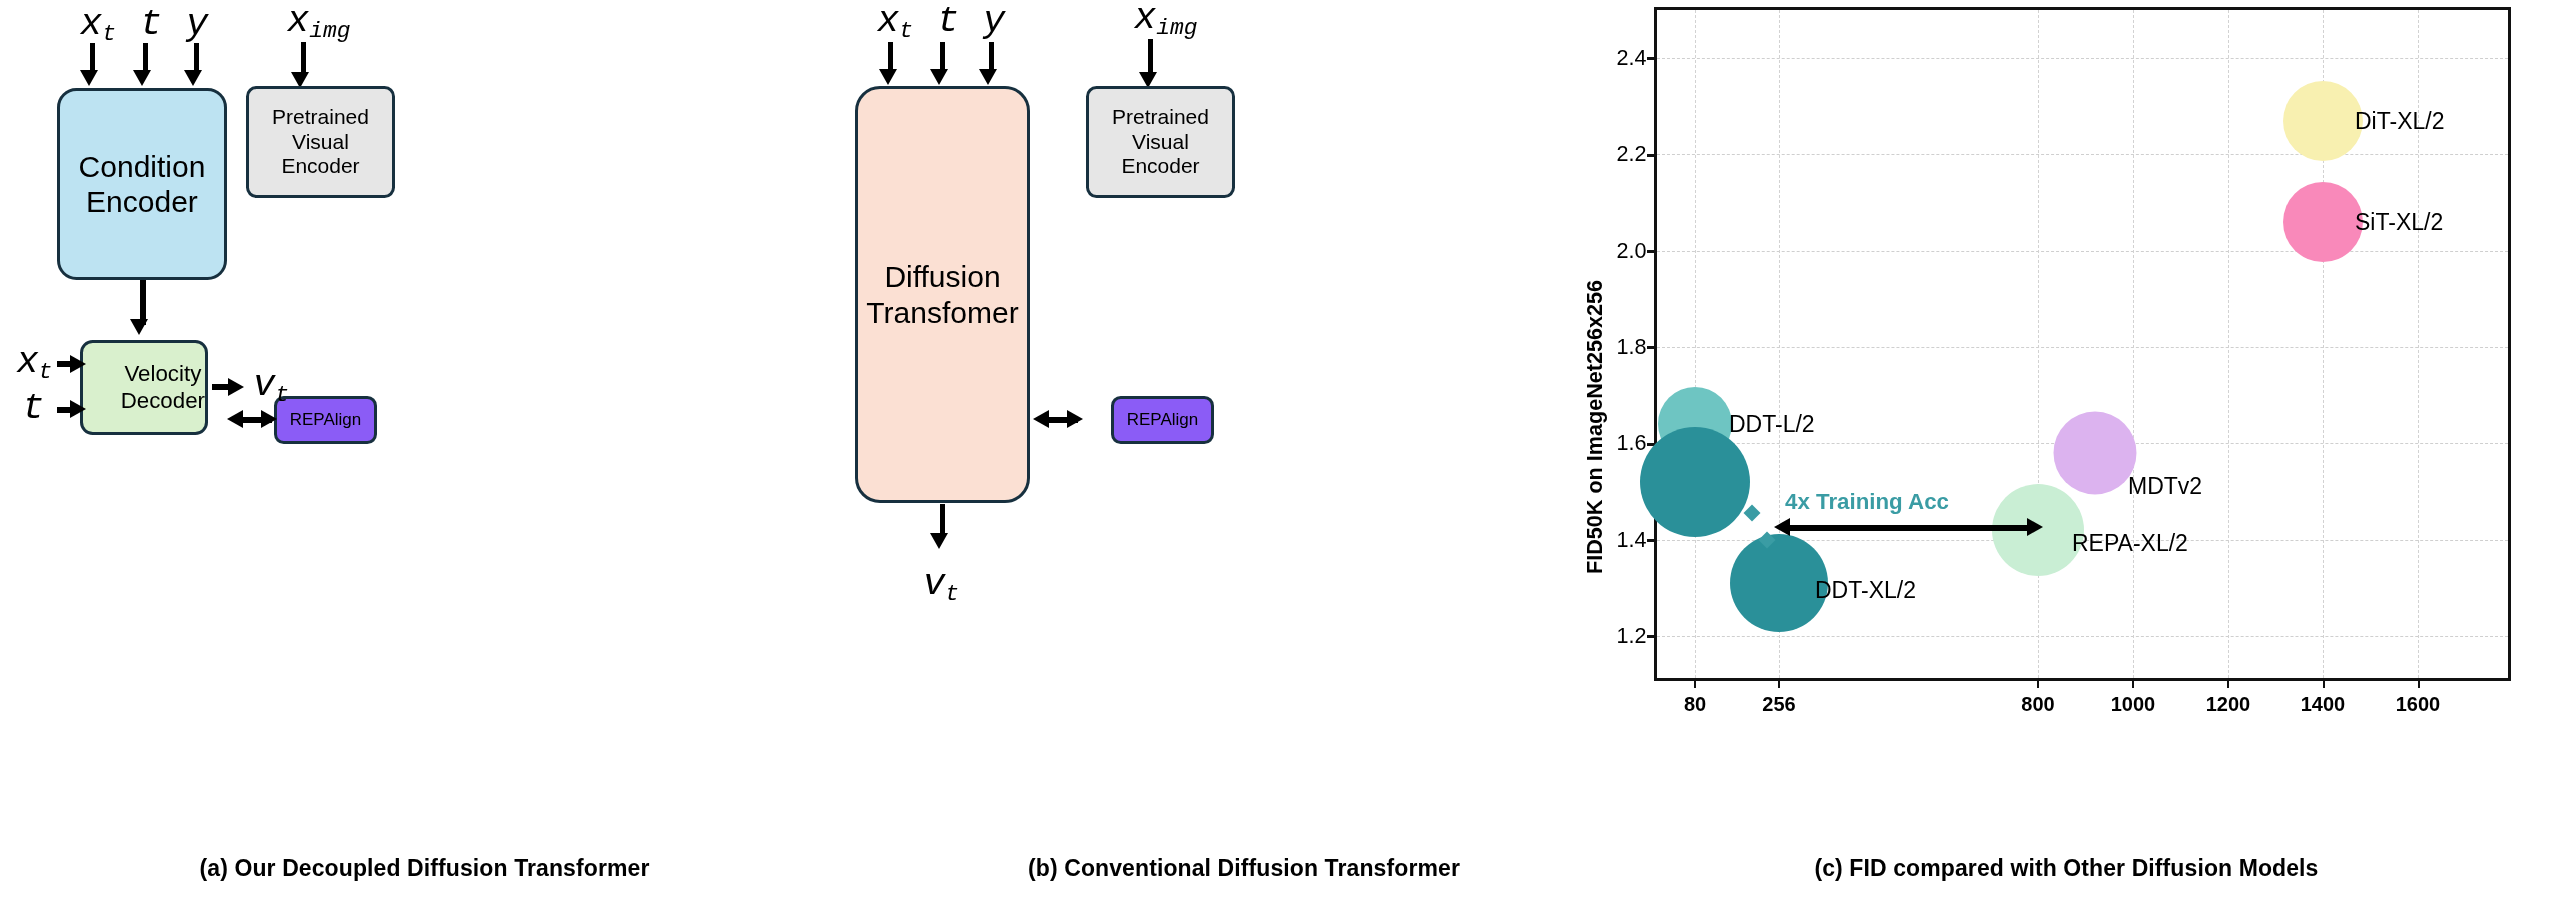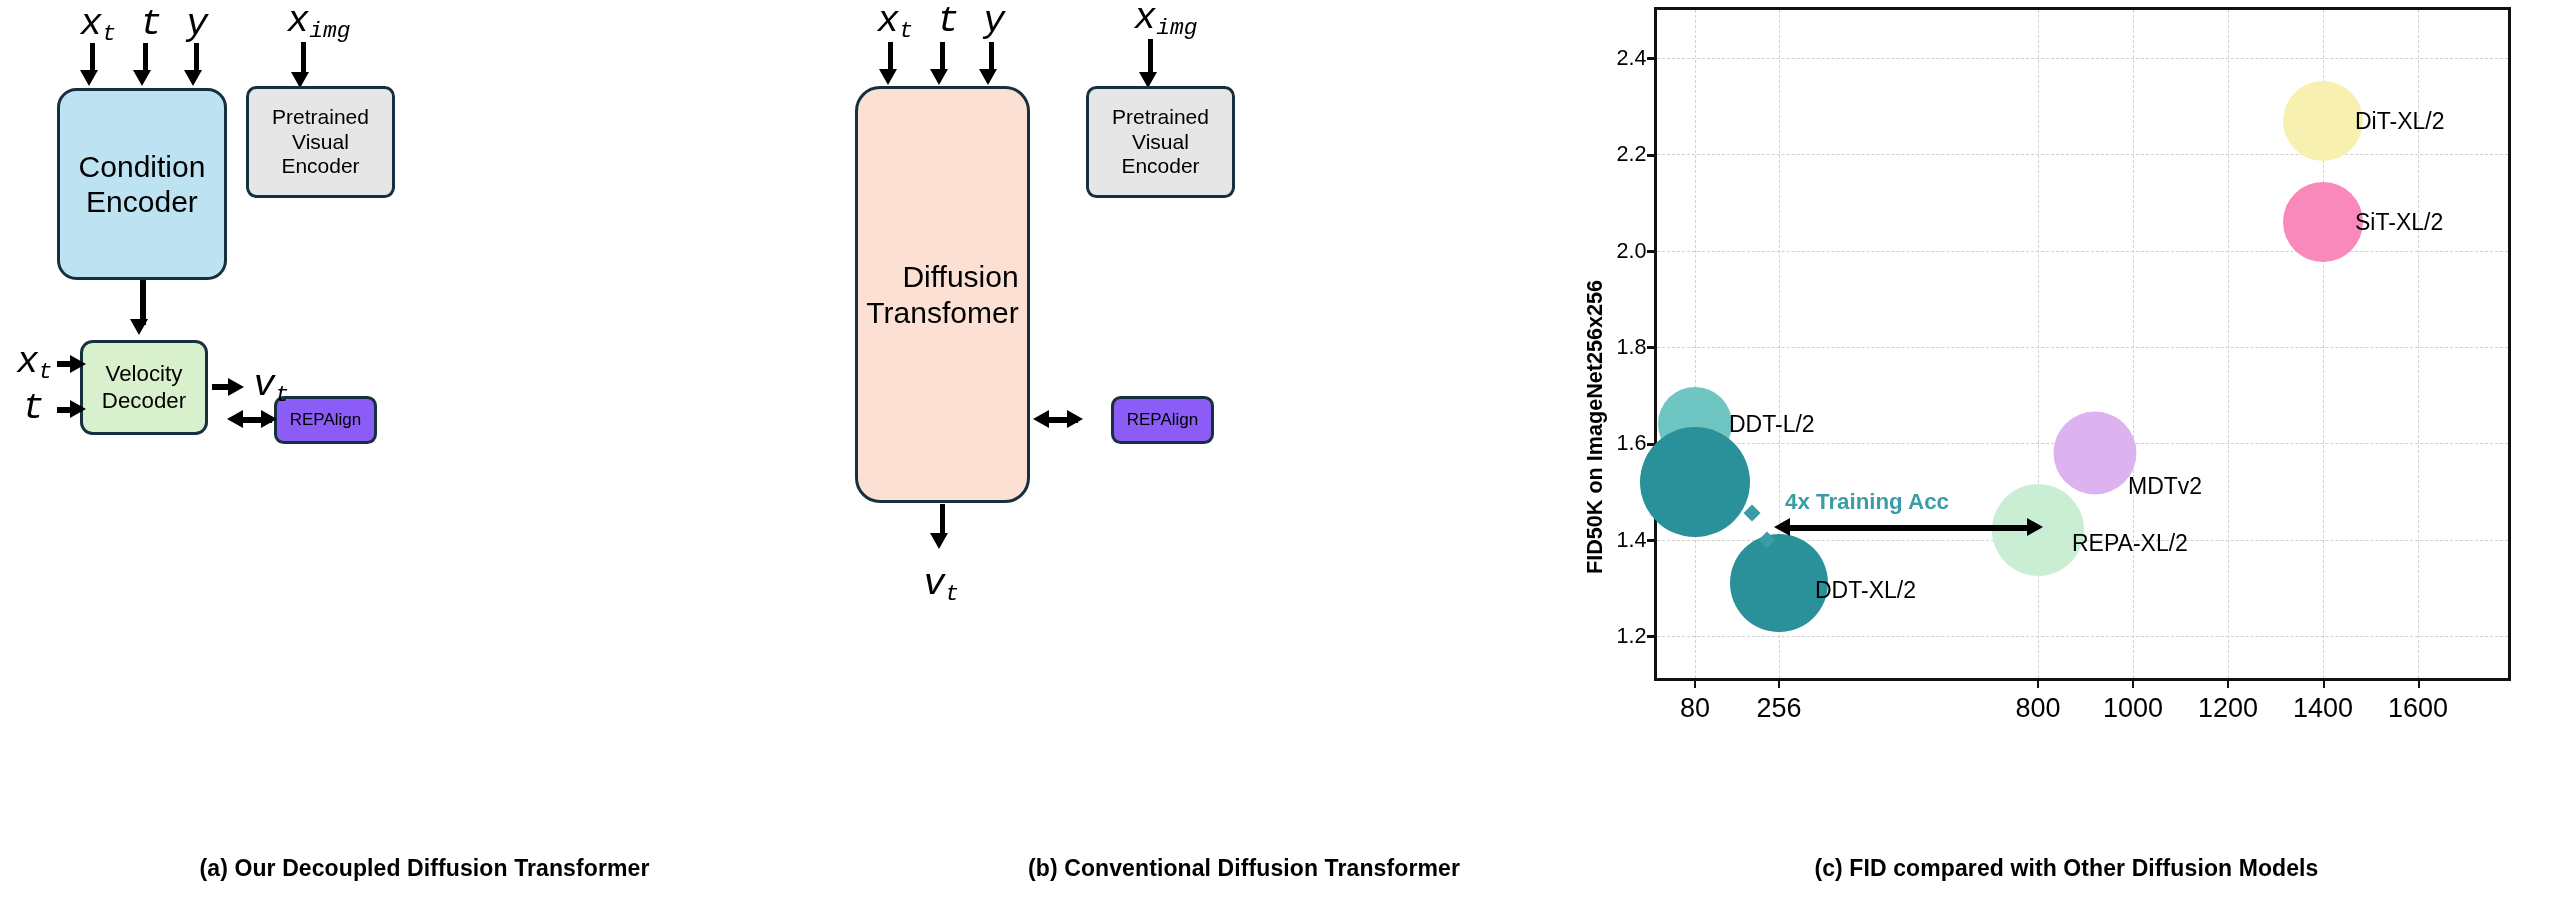--- a/index.html
+++ b/index.html
@@ -16,21 +16,21 @@
            font-family:"Liberation Sans",sans-serif;}
 
   
   .box{position:absolute;box-sizing:border-box;border:3.7px solid #17303f;
        display:flex;align-items:center;justify-content:center;text-align:center;
        line-height:1.18;font-family:"Liberation Sans",sans-serif;}
 
   .box.blue  {background:#bde3f2;}
   .box.grey  {background:#e6e6e6;}
   .box.repa  {background:#8b5cf6;}
-  .box.green {background:#d9f0cd;}
+  .box.green {background:#d9f0cd;justify-content:flex-end;}
   .box.peach {background:#fbe0d3;}
 
   
   .math{position:absolute;font-family:Liberation Mono, monospace;font-style:italic;
         font-size:37px;white-space:nowrap;line-height:1;}
   .math sub{font-size:.62em;font-style:italic;vertical-align:-.28em;}
   .ashaft{position:absolute;background:#000;}
   .ahead-d{position:absolute;width:0;height:0;border-left:9.7px solid transparent;
            border-right:9.7px solid transparent;border-top:16.4px solid #000;}
   .ahead-r{position:absolute;width:0;height:0;border-top:9.7px solid transparent;
@@ -41,21 +41,21 @@
   
   #plot-frame{position:absolute;box-sizing:border-box;border:3px solid #111;
               background:#fff;}
   .gridline{position:absolute;background:transparent;}
   .gl-h{height:0;border-top:1.5px dashed #cfcfcf;width:100%;left:0;}
   .gl-v{width:0;border-left:1.5px dashed #d2d2d2;height:100%;top:0;}
   .tick-y{position:absolute;right:100%;margin-right:10.4px;transform:translateY(-50%);
           font-size:21.6px;white-space:nowrap;font-family:"Liberation Sans",sans-serif;}
   .tickmark-y{position:absolute;right:100%;width:9.7px;height:2.2px;background:#111;}
   .tick-x{position:absolute;top:100%;margin-top:15px;transform:translateX(-50%);
-          font-size:27px;white-space:nowrap;font-family:"Liberation Sans",sans-serif;}
+          font-size:20px;white-space:nowrap;font-family:"Liberation Sans",sans-serif;font-weight:bold;}
   .tickmark-x{position:absolute;top:100%;width:2.2px;height:9.7px;background:#111;}
   .bubble{position:absolute;border-radius:50%;transform:translate(-50%,-50%);}
   .bub-label{position:absolute;font-size:23px;white-space:nowrap;
              transform:translateY(-50%);font-family:"Liberation Sans",sans-serif;}
   #ylabel{position:absolute;transform-origin:0 0;transform:rotate(-90deg);
           font-size:21.6px;font-weight:700;white-space:nowrap;
           font-family:"Liberation Sans",sans-serif;}
   #xlabel{position:absolute;font-size:21.6px;font-weight:700;white-space:nowrap;
           text-align:center;font-family:"Liberation Sans",sans-serif;}
   #annot-text{position:absolute;font-size:22.3px;font-weight:700;white-space:nowrap;
@@ -164,21 +164,21 @@
   </div>
   <div>
     <div class="ashaft" style="left:140px;top:42px;width:5.2px;height:31px;"></div>
     <div class="ahead-d" style="left:130px;top:69px;"></div>
   </div>
   <div>
     <div class="ashaft" style="left:299px;top:39px;width:5.2px;height:36px;"></div>
     <div class="ahead-d" style="left:290px;top:72px;"></div>
   </div>
 
-  <div class="box peach" style="left:6px;top:86px;width:175px;height:417px;border-radius:25px;font-size:30px;text-align:right;">
+  <div class="box peach" style="left:6px;top:86px;width:175px;height:417px;border-radius:25px;font-size:30px;">
     <div>
       <span>Diffusion</span><br>
       <span>Transfomer</span>
     </div>
   </div>
 
   <div class="box grey" style="left:237px;top:86px;width:149px;height:112px;border-radius:10.4px;font-size:21px;">
     <div>
       <span>Pretrained</span><br>
       <span>Visual</span><br>

